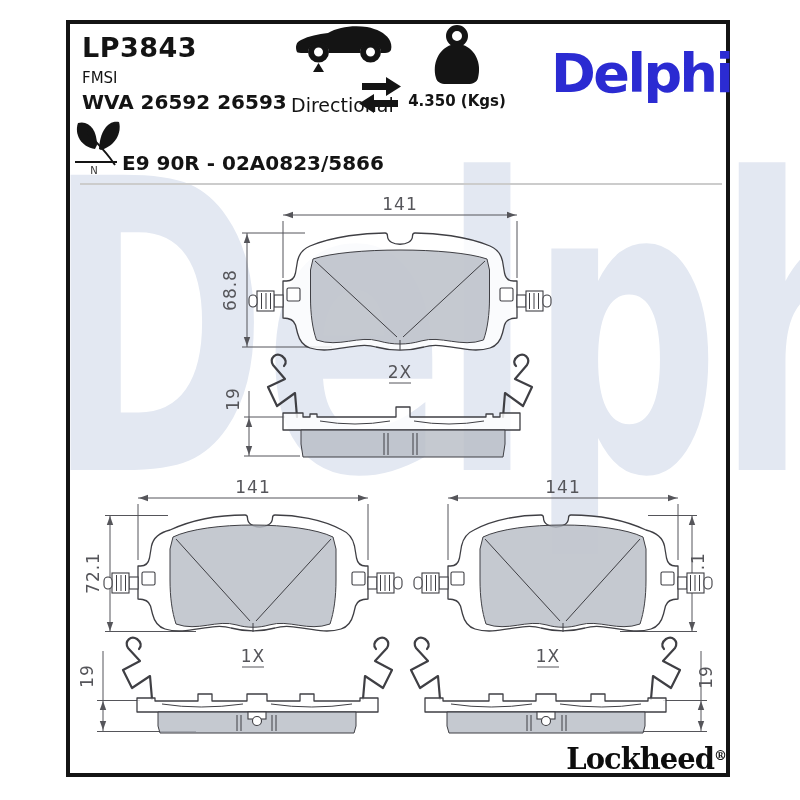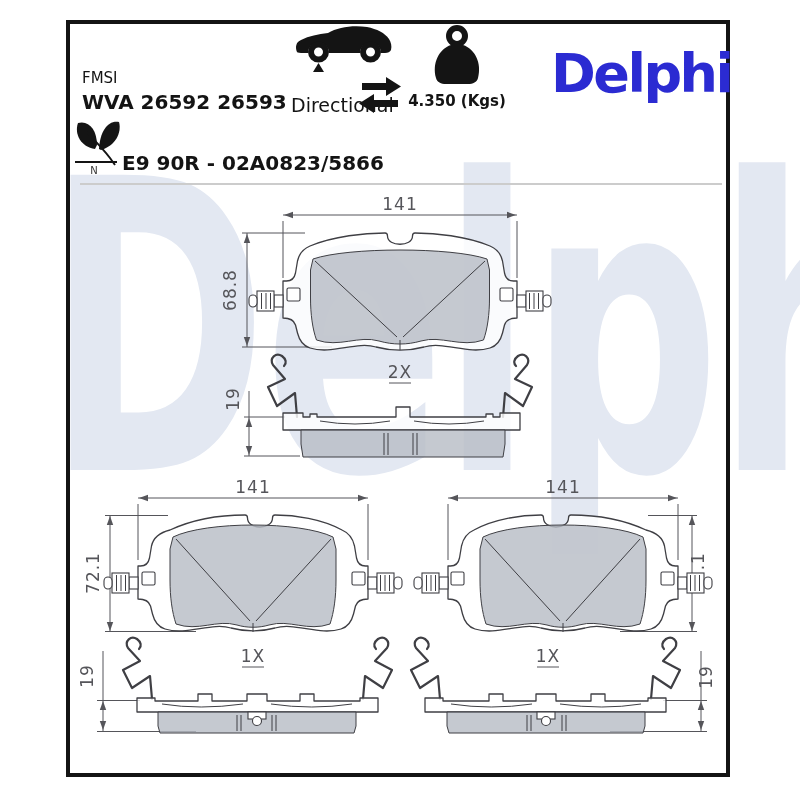--- a/index.html
+++ b/index.html
@@ -44,20 +44,21 @@
 </style>
 </head>
 <body>
 
 <div class="page">
 
   <div class="watermark">Delphi</div>
 
   <div class="frame"></div>
 
+  <div class="hdr part">LP3843</div>
   <div class="hdr fmsi">FMSI</div>
   <div class="hdr wva">WVA 26592 26593</div>
 
   <svg class="icon" style="left:291px;top:24px" width="104" height="52" viewBox="0 0 104 52">
     <path class="blk" d="M6,28 C4,23 5,18 10,16 C18,12 27,10 37,9 C47,3 62,1 76,3 C86,5 94,9 98,15 C100,18 101,22 100,26 C99,28 97,29 94,29 L90,29 A10.5,10.5 0 0 0 69,29 L38,29 A10.5,10.5 0 0 0 17,29 L10,29 C7,29 6,28 6,28 Z"></path>
     <circle cx="27.5" cy="28" r="7.5" fill="#fff" stroke="#141414" stroke-width="6"></circle>
     <circle cx="79.5" cy="28" r="7.5" fill="#fff" stroke="#141414" stroke-width="6"></circle>
     <polygon class="blk" points="22,48 33,48 27.5,39"></polygon>
   </svg>
 
@@ -207,14 +208,17 @@
       <path class="dim" d="M537,667 H559"></path>
       <path class="dim" d="M701,651 V731.5 M663,700.5 H707 M610,731.5 H707"></path>
       <path class="arr" d="M701,701 l-3.2,9 h6.4 z"></path>
         <path class="arr" d="M701,730 l-3.2,-9 h6.4 z"></path>
       <text class="dimtxt" transform="translate(712,677) rotate(-90)" text-anchor="middle">19</text>
 
       <use href="#prof1xL" transform="translate(803,0) scale(-1,1)"></use>
     </g>
   </svg>
 
+  <div class="lockheed">
+    <span>Lockheed</span><sup>®</sup>
+  </div>
 
 </div>
 
 </body></html>

